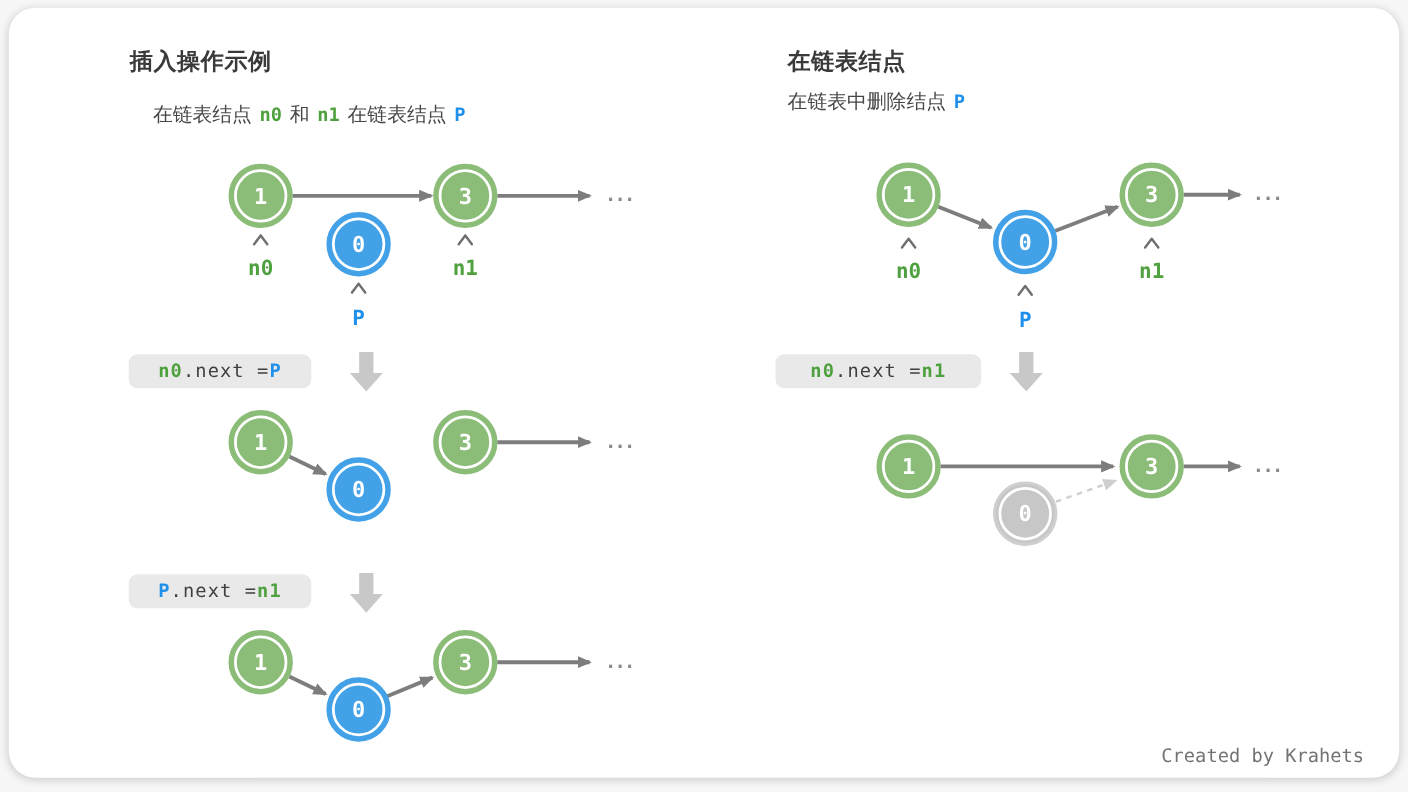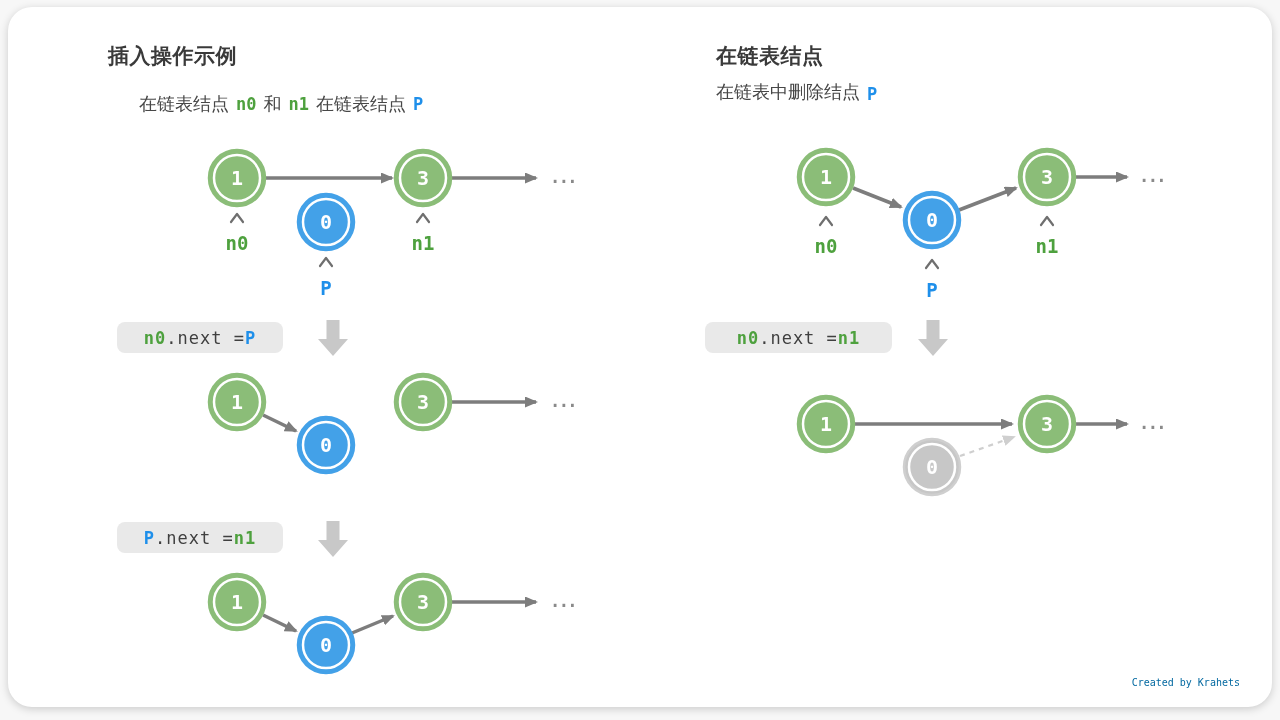--- a/index.html
+++ b/index.html
@@ -27,49 +27,49 @@
   .green{color:var(--text_green);fill:var(--text_green);}
   .blue{color:var(--text_blue);fill:var(--text_blue);}
   .codebox{
     height:31px;background:var(--code_bg);border-radius:8px;
     display:flex;align-items:center;justify-content:center;
     font-family:"DejaVu Sans Mono",monospace;font-size:17px;color:#3f3f3f;
     letter-spacing:1px;
   }
   .codebox .green,.codebox .blue{font-weight:700;}
   .watermark{
-    right:40px;bottom:32px;
-    font-family:"DejaVu Sans Mono",monospace;font-size:10px;color:#0369a1;
+    right:40px;bottom:22px;
+    font-family:"DejaVu Sans Mono",monospace;font-size:17px;color:#737373;
   }
   svg.overlay{position:absolute;left:0;top:0;pointer-events:none;}
   .disc-green{fill:var(--node_green);stroke:var(--node_green);stroke-width:2.5px;}
   .disc-blue{fill:var(--node_blue);stroke:var(--node_blue);stroke-width:2.5px;}
   .disc-gray{fill:var(--node_gray);stroke:#cfcfcf;stroke-width:2.5px;}
   .ring{fill:none;stroke:#ffffff;stroke-width:2.5px;}
   .node-digit{font-family:"DejaVu Sans Mono",monospace;font-weight:700;font-size:20px;fill:#ffffff;text-anchor:middle;}
   .node-digit.dim{fill:#ffffff;}
   .arrow{stroke:var(--arrow);stroke-width:3.5px;fill:none;}
   .arrow-dashed{stroke:var(--arrow_light);stroke-width:2.2px;stroke-dasharray:5 5;fill:none;}
   .caret{stroke:#6f6f6f;stroke-width:2.2px;fill:none;stroke-linecap:round;stroke-linejoin:round;}
   .nlabel{font-family:"DejaVu Sans Mono",monospace;font-weight:700;font-size:19px;text-anchor:middle;}
   .dots{font-family:"DejaVu Sans Mono",monospace;font-weight:700;font-size:17px;fill:#8a8a8a;text-anchor:middle;letter-spacing:-1.5px;}
   .blockarrow{fill:var(--block_arrow);}
 </style>
 </head>
 <body>
 
 <div class="card"></div>
 
-<div class="abs title" style="left:108px;top:42px;">插入操作示例</div>
+<div class="abs title" style="left:118px;top:42px;">插入操作示例</div>
 <div class="abs subtitle" style="left:118px;top:92px;margin-left:21px;">
   <span>在链表结点</span><span class="tok green">n0</span><span>和</span><span class="tok green">n1</span><span>在链表结点</span><span class="tok blue">P</span>
 </div>
 
 <div class="abs title" style="left:716px;top:42px;">在链表结点</div>
-<div class="abs subtitle" style="left:716px;top:80px;align-items:flex-end;">
+<div class="abs subtitle" style="left:716px;top:80px;">
   <span>在链表中删除结点</span><span class="tok blue">P</span>
 </div>
 
 <div class="abs codebox" style="left:117px;top:322px;width:166px;">
   <span class="green">n0</span>
     <span>.next = </span>
     <span class="blue">P</span>
 </div>
 <div class="abs codebox" style="left:117px;top:522px;width:166px;">
   <span class="blue">P</span>

